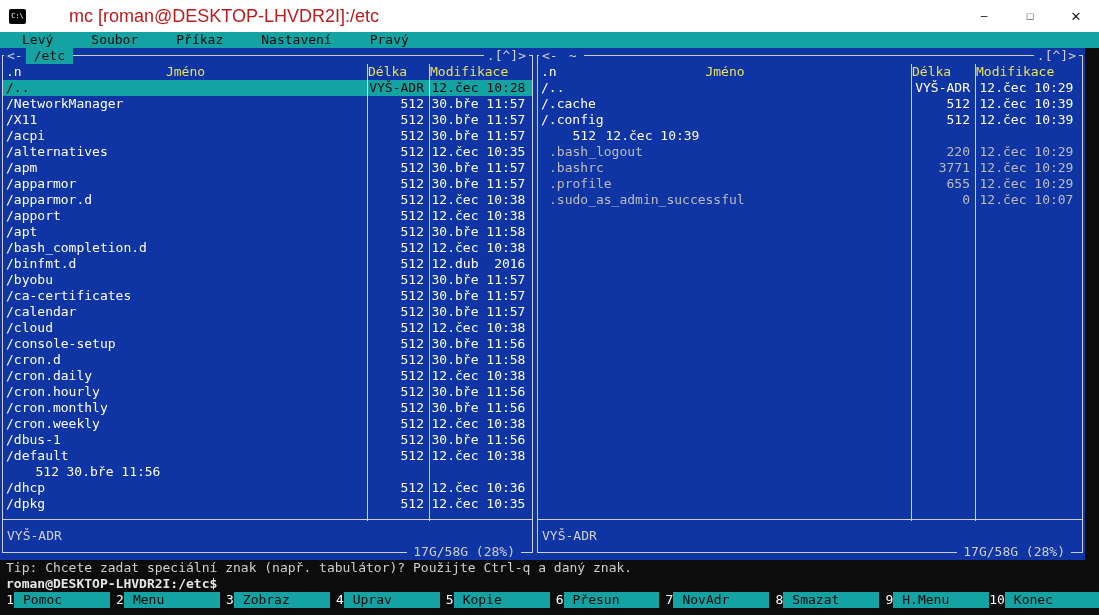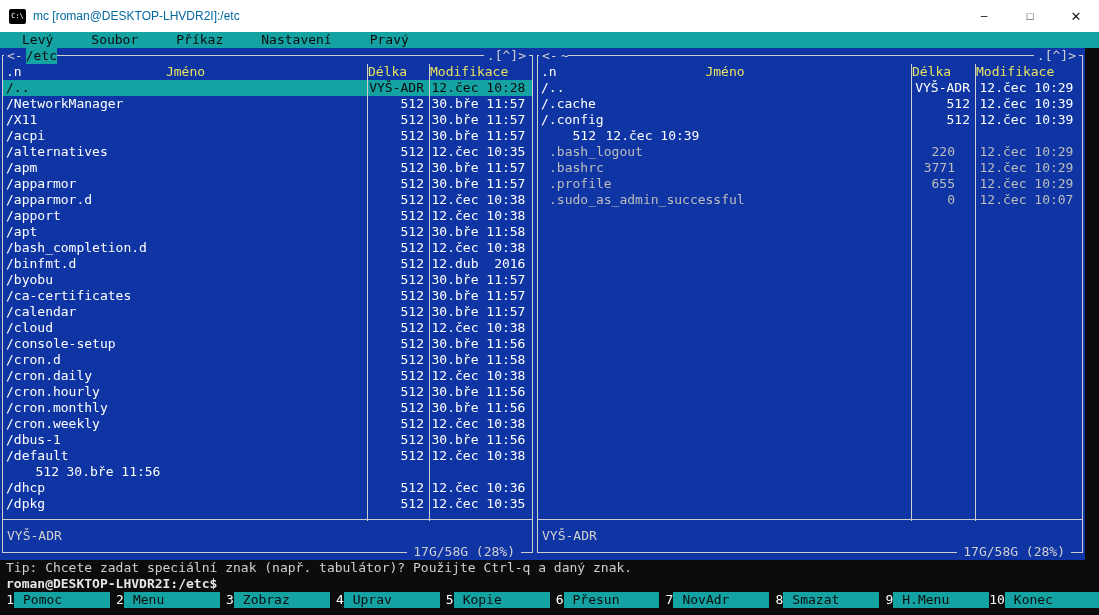--- a/index.html
+++ b/index.html
@@ -14,60 +14,60 @@
   }
   *{box-sizing:border-box;}
   html,body{margin:0;padding:0;background:#000;}
   body{width:1099px;height:615px;overflow:hidden;}
   .window{width:1099px;height:615px;background:var(--black);font-family:"DejaVu Sans Mono",monospace;}
 
   
   .titlebar{height:32px;background:#ffffff;display:flex;align-items:center;font-family:"Liberation Sans",sans-serif;}
   .app-icon{width:17px;height:15px;background:#000;color:#fff;font-size:7px;line-height:7px;margin:0 7px 0 9px;
     display:flex;align-items:center;justify-content:center;font-family:"DejaVu Sans Mono",monospace;border-radius:2px;flex:none;}
-  .title{font-size:12px;color:#0369a1;white-space:nowrap;}
+  .title{font-size:18px;color:#b91c1c;white-space:nowrap;margin-left:36px;}
   .win-controls{margin-left:auto;display:flex;height:100%;}
   .winbtn{width:46px;height:32px;display:flex;align-items:center;justify-content:center;color:#1a1a1a;font-size:12px;}
   .winbtn.max{font-size:11px;}
   .winbtn.close{font-size:13px;}
 
   
   .terminal{font-size:13px;line-height:16px;color:var(--fg);}
   .menubar{height:16px;background:var(--cyan);color:#0c0c0c;display:flex;gap:38px;padding-left:22px;white-space:pre;}
 
   .panels{display:flex;height:512px;}
   .panel{position:relative;background:var(--blue);height:512px;flex:none;}
   .panel.left{width:535px;--size-w:62px;--date-w:102px;}
   .panel.right{width:550px;--size-w:64px;--date-w:106px;}
   .panel::before{content:"";position:absolute;left:2px;right:2px;top:7px;bottom:7px;border:1px solid var(--frame);pointer-events:none;}
 
   .frame-top{height:16px;display:flex;align-items:center;position:relative;padding:0 6px 0 4px;}
   .nav{background:var(--blue);padding:0 3px;position:relative;color:var(--fg);white-space:pre;}
-  .chip{position:relative;padding:0 0;white-space:pre;text-align:center;}
+  .chip{position:relative;padding:0 8px;white-space:pre;text-align:center;}
   .chip.active{background:var(--cyan);color:#0c0c0c;}
   .chip.inactive{background:var(--blue);color:var(--fg);}
   .spacer{flex:1;}
 
   .panel-mid{position:relative;height:448px;padding:0 3px;}
   .vline{position:absolute;top:0;bottom:-9px;width:1px;background:var(--frame);z-index:2;}
   .v1{right:calc(var(--date-w) + 3px);}
   .v2{right:calc(var(--date-w) + var(--size-w) + 3px);}
 
   .hdr{display:flex;height:16px;color:var(--yellow);}
   .c-name{flex:1;min-width:0;overflow:hidden;white-space:pre;}
   .c-size{width:var(--size-w);flex:none;text-align:right;padding-right:6px;white-space:pre;}
   .c-date{width:var(--date-w);flex:none;text-align:center;padding-right:5px;white-space:pre;}
   .hdr .c-name{position:relative;text-align:center;}
   .hdr .c-size,.hdr .c-date{text-align:left;padding:0;}
   .sort{position:absolute;left:3px;top:0;color:#ffffff;}
 
   .list{height:432px;overflow:hidden;}
   .frow{display:flex;height:16px;color:var(--bright);}
   .frow .c-name{padding-left:3px;}
-  .frow.file{color:var(--file);gap:15px;}
+  .frow.file{color:var(--file);}
   .frow.file .c-name{padding-left:11px;}
   .frow.selected{background:var(--cyan);color:#0c0c0c;}
 
   .midline{height:16px;position:relative;}
   .midline::after{content:"";position:absolute;top:7px;left:3px;right:3px;border-top:1px solid var(--frame);}
   .ministatus{height:16px;padding-left:7px;color:var(--fg);white-space:pre;}
   .freespace{position:absolute;right:14px;top:496px;height:16px;line-height:16px;background:var(--blue);padding:0 6px;color:var(--fg);z-index:3;white-space:pre;}
 
   .hintline{height:16px;padding-left:6px;background:var(--black);color:var(--fg);white-space:pre;}
   .promptline{height:16px;padding-left:6px;background:var(--black);color:#e6e6e6;white-space:pre;font-weight:bold;}

